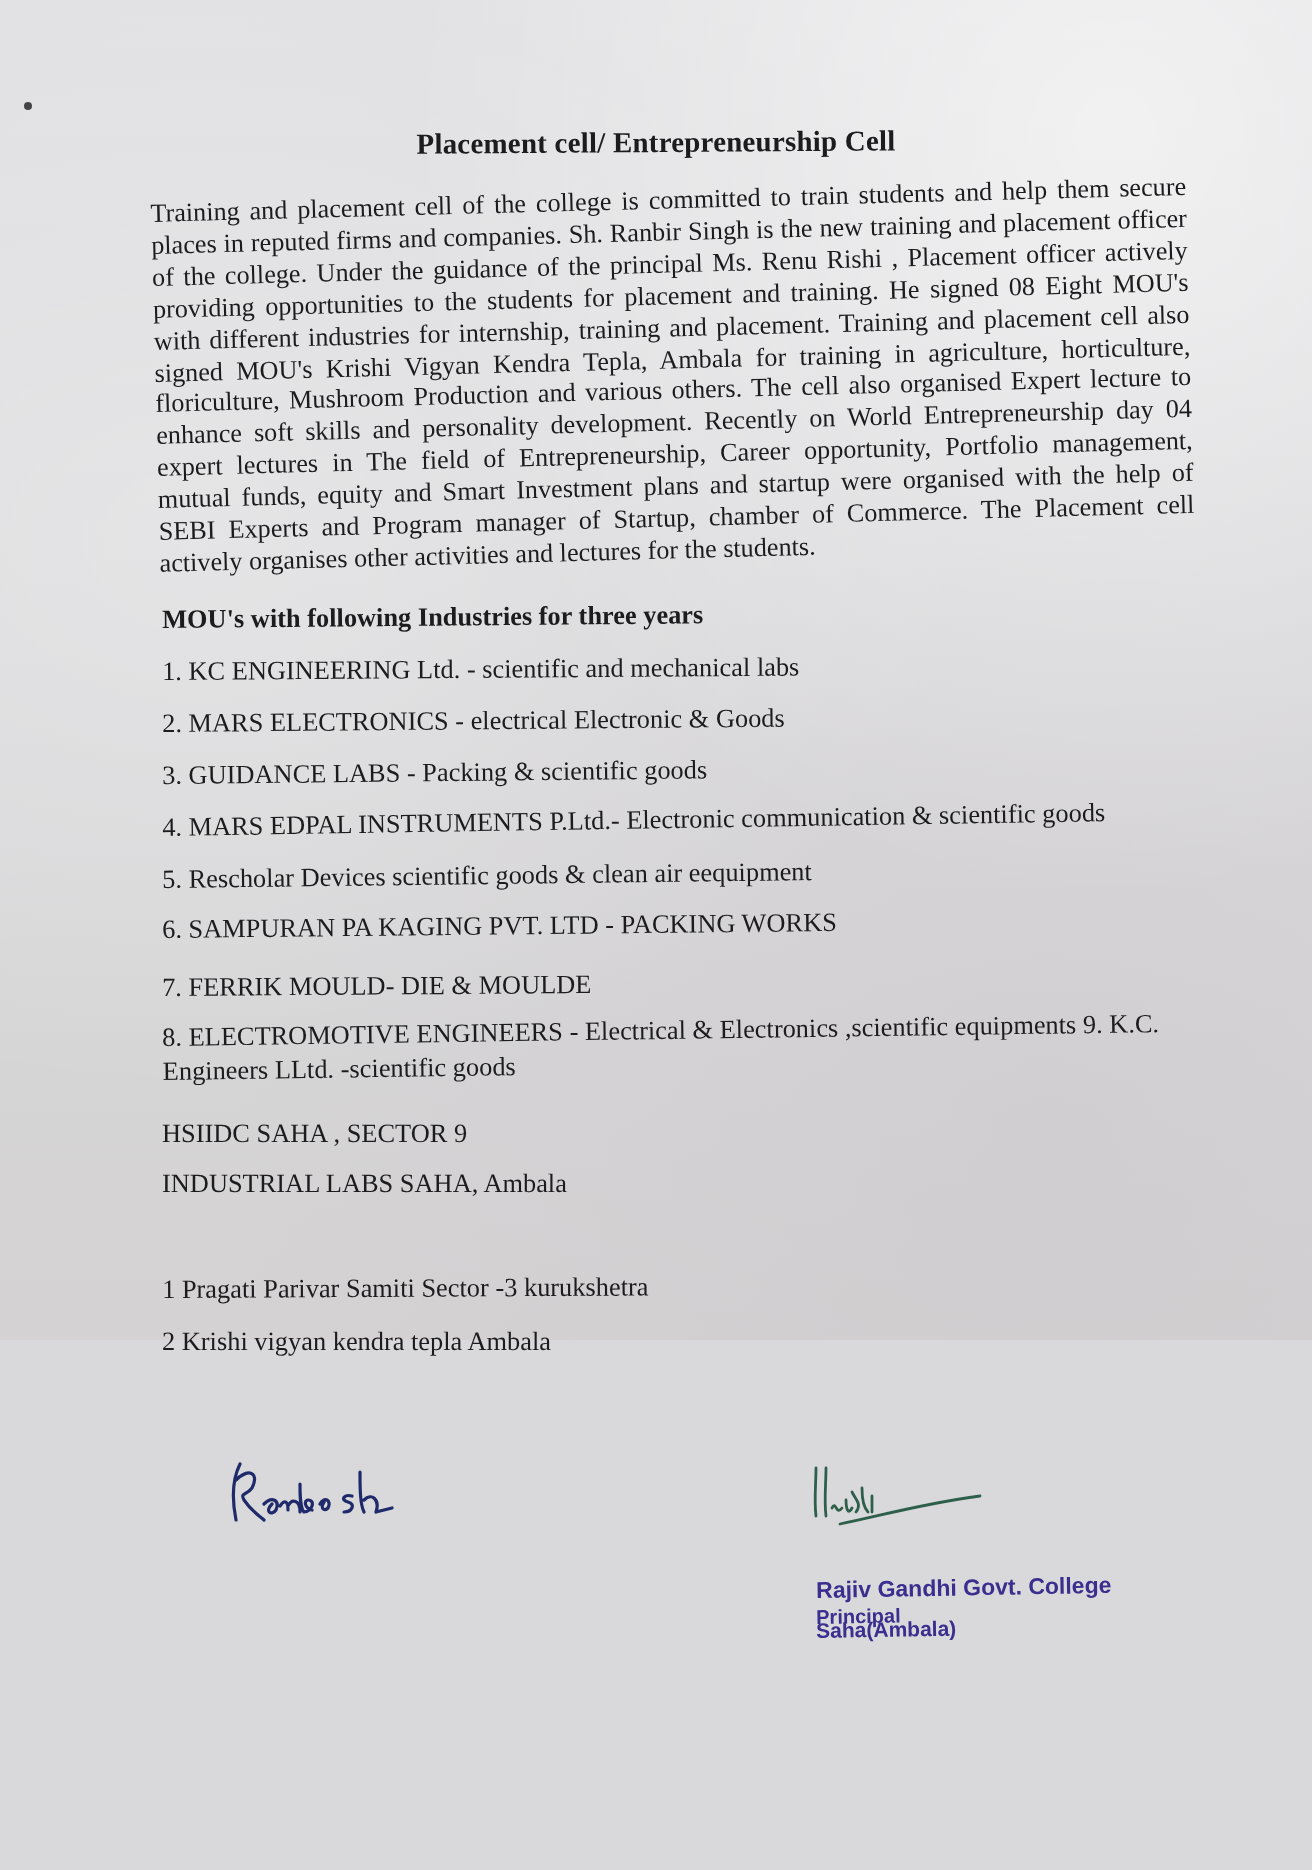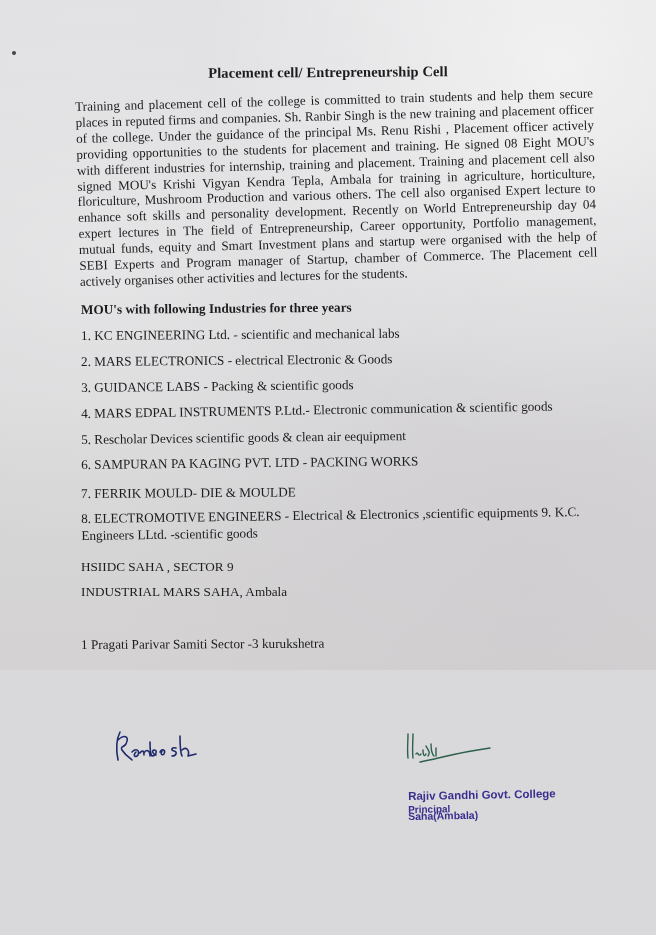--- a/index.html
+++ b/index.html
@@ -110,24 +110,25 @@
   <div class="list-item" style="top:328px; transform:rotate(-0.4deg);">1. KC ENGINEERING Ltd. - scientific and mechanical labs</div>
   <div class="list-item" style="top:354px; transform:rotate(-0.5deg);">2. MARS ELECTRONICS - electrical Electronic &amp; Goods</div>
   <div class="list-item" style="top:380px; transform:rotate(-0.6deg);">3. GUIDANCE LABS - Packing &amp; scientific goods</div>
   <div class="list-item" style="top:406px; transform:rotate(-0.9deg);">4. MARS EDPAL INSTRUMENTS P.Ltd.- Electronic communication &amp; scientific goods</div>
   <div class="list-item" style="top:432px; transform:rotate(-0.7deg);">5. Rescholar Devices scientific goods &amp; clean air eequipment</div>
   <div class="list-item" style="top:457px; transform:rotate(-0.6deg);">6. SAMPURAN PA KAGING PVT. LTD - PACKING WORKS</div>
   <div class="list-item" style="top:486px; transform:rotate(-0.4deg);">7. FERRIK MOULD- DIE &amp; MOULDE</div>
   <div class="list-item wrap" style="top:510px; transform:rotate(-0.8deg);">8. ELECTROMOTIVE ENGINEERS - Electrical &amp; Electronics ,scientific equipments 9.  K.C. Engineers LLtd. -scientific goods</div>
 
   <div class="list-item" style="top:559px;">HSIIDC SAHA , SECTOR 9</div>
-  <div class="list-item" style="top:584px;">INDUSTRIAL MARS SAHA, Ambala</div>
+  <div class="list-item" style="top:584px;">INDUSTRIAL LABS SAHA, Ambala</div>
 
 
   <div class="list-item" style="top:637px; transform:rotate(-0.3deg);">1 Pragati Parivar Samiti Sector -3 kurukshetra</div>
+  <div class="list-item" style="top:663px;">2 Krishi vigyan kendra tepla Ambala</div>
 
   <svg class="sig-left" viewBox="0 0 110 50">
     <path d="M8 38 C6 28 6 18 10 10 M8 18 C14 12 20 14 16 22 C13 26 10 24 12 28 C16 34 20 36 22 38
              M22 30 C26 26 30 28 28 33 C26 36 22 34 26 30 M30 31 C32 28 34 28 34 33 M34 31 C36 27 40 28 40 34
              M40 20 C40 26 40 32 42 34 C46 34 48 28 44 28 C42 28 42 32 46 33
              M50 30 C52 26 56 28 54 32 C52 34 50 32 52 29
              M62 34 C66 34 68 30 64 29 C60 28 62 25 66 26
              M70 14 C70 22 70 30 72 34 M72 28 C76 24 80 28 78 34 M78 34 L86 32" fill="none" stroke="#1f2a6b" stroke-width="1.6" stroke-linecap="round" stroke-linejoin="round"></path>
   </svg>
 

